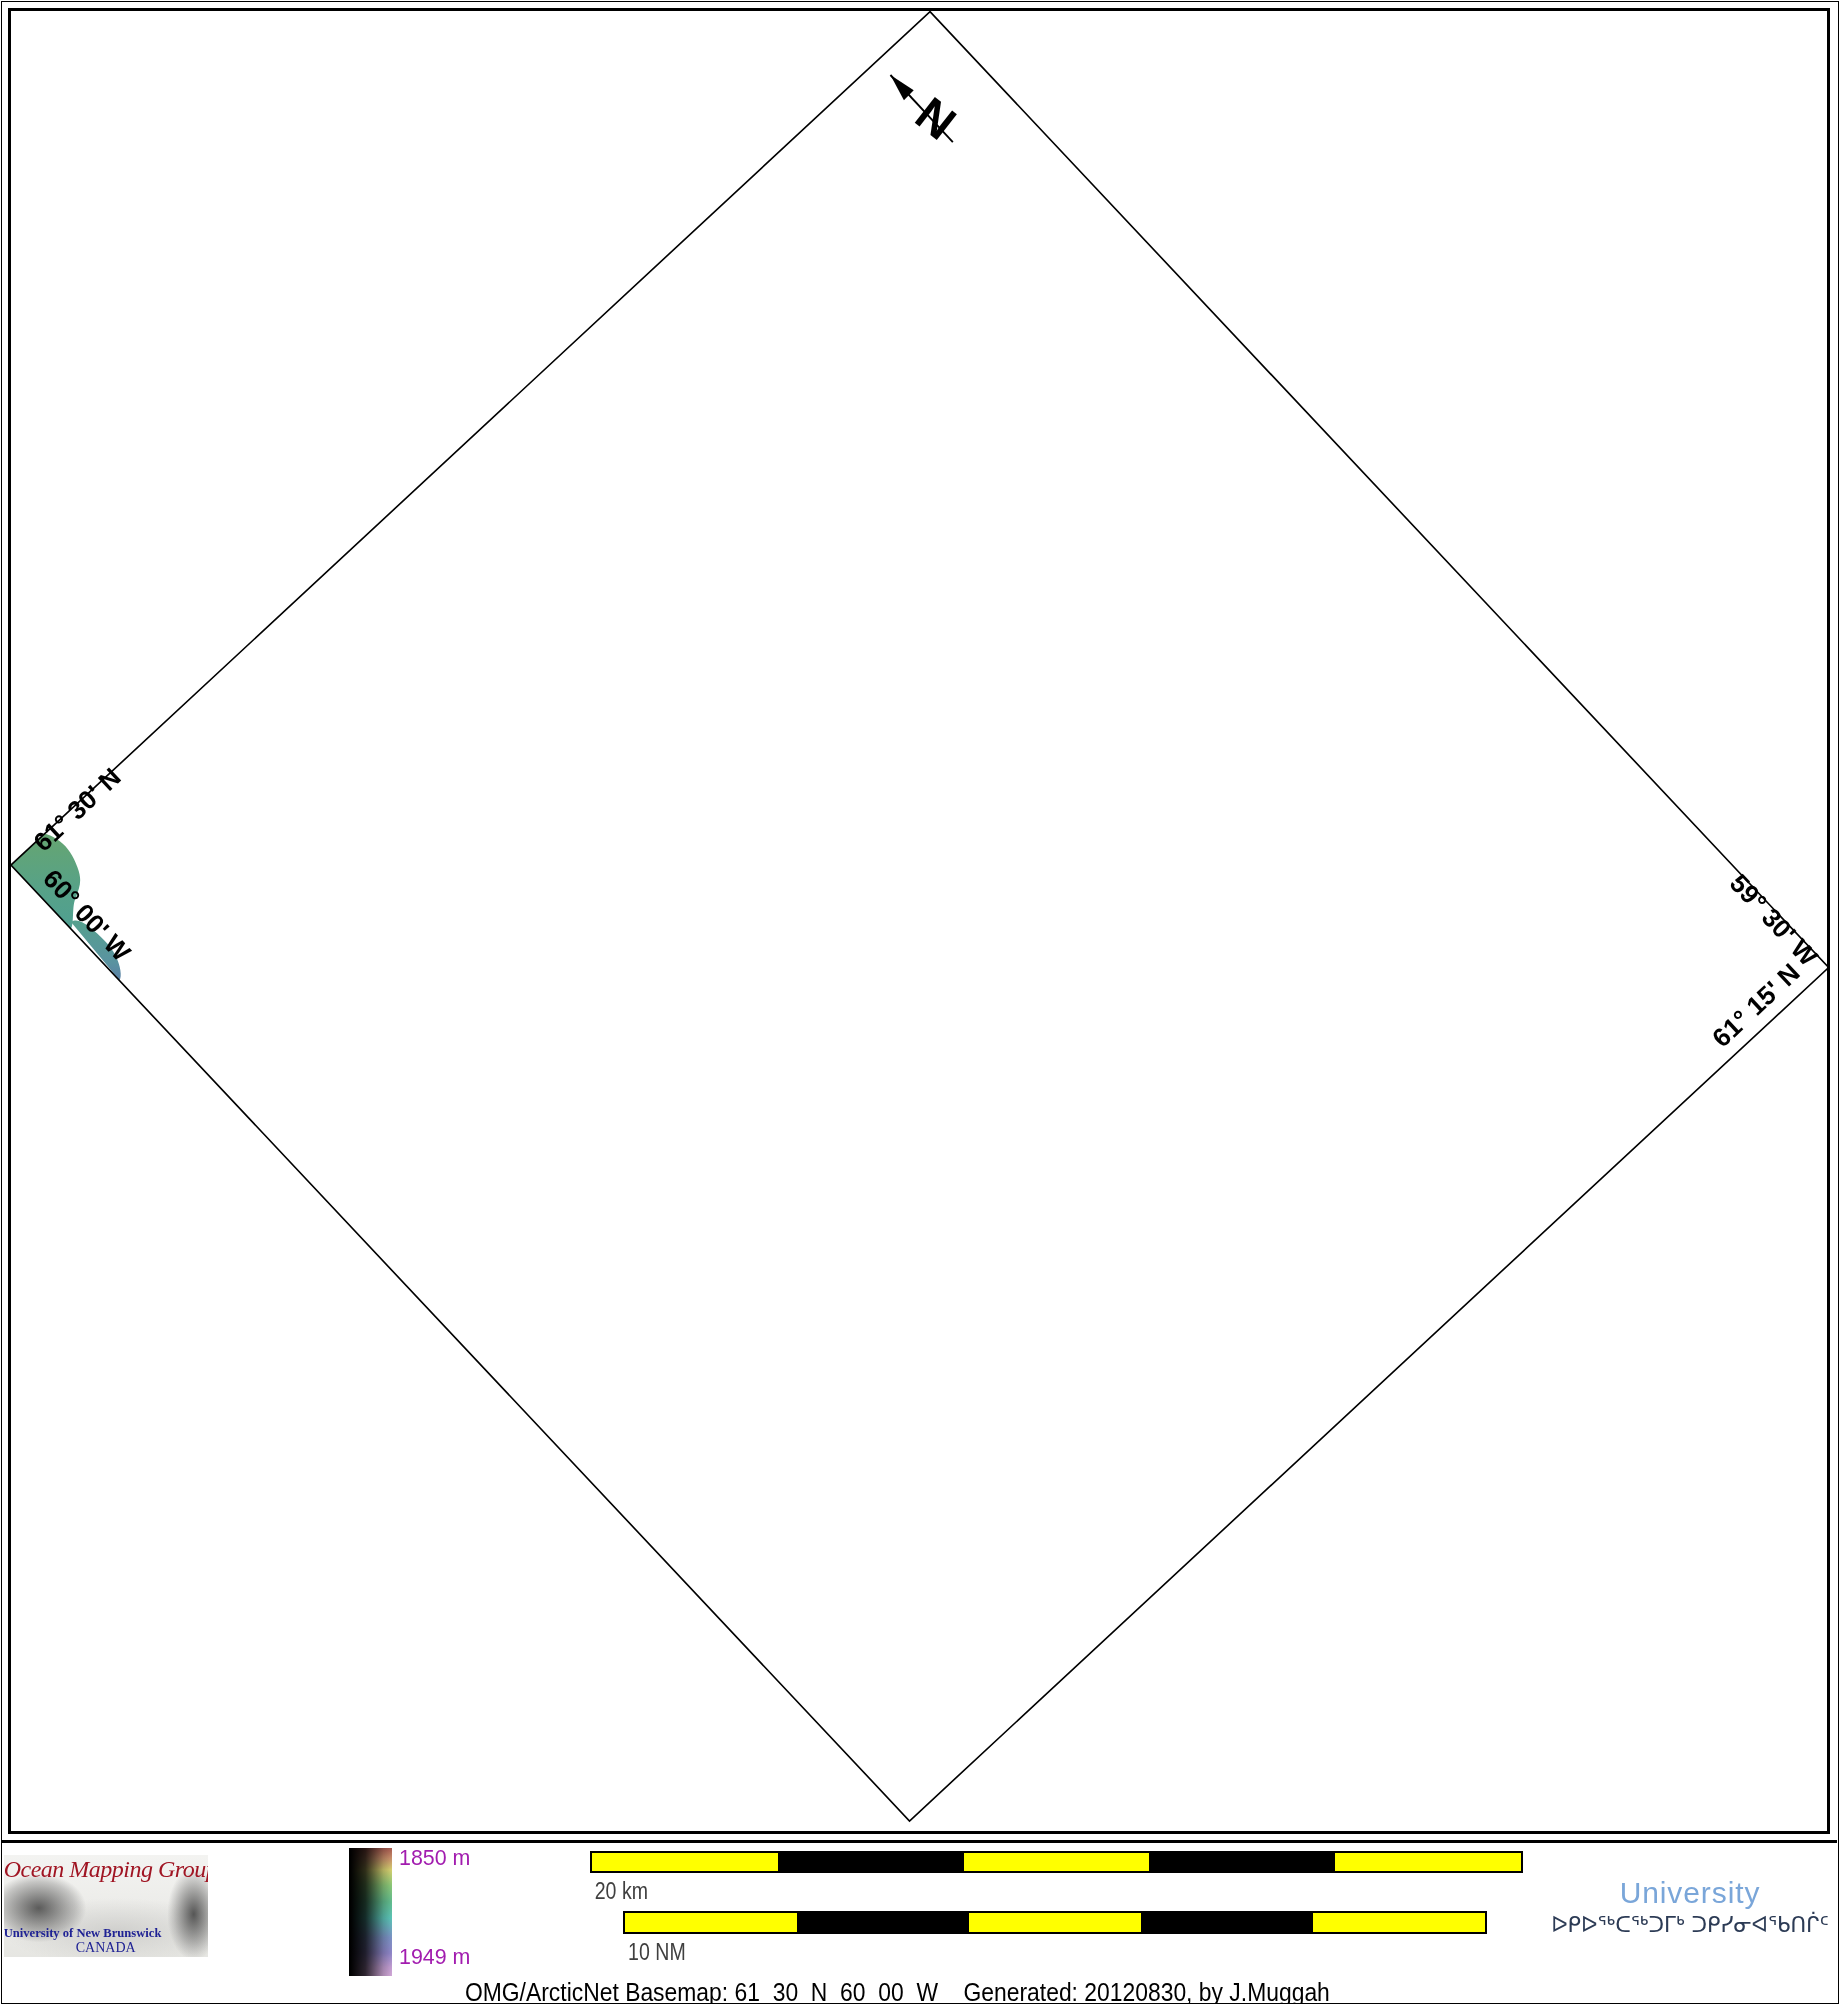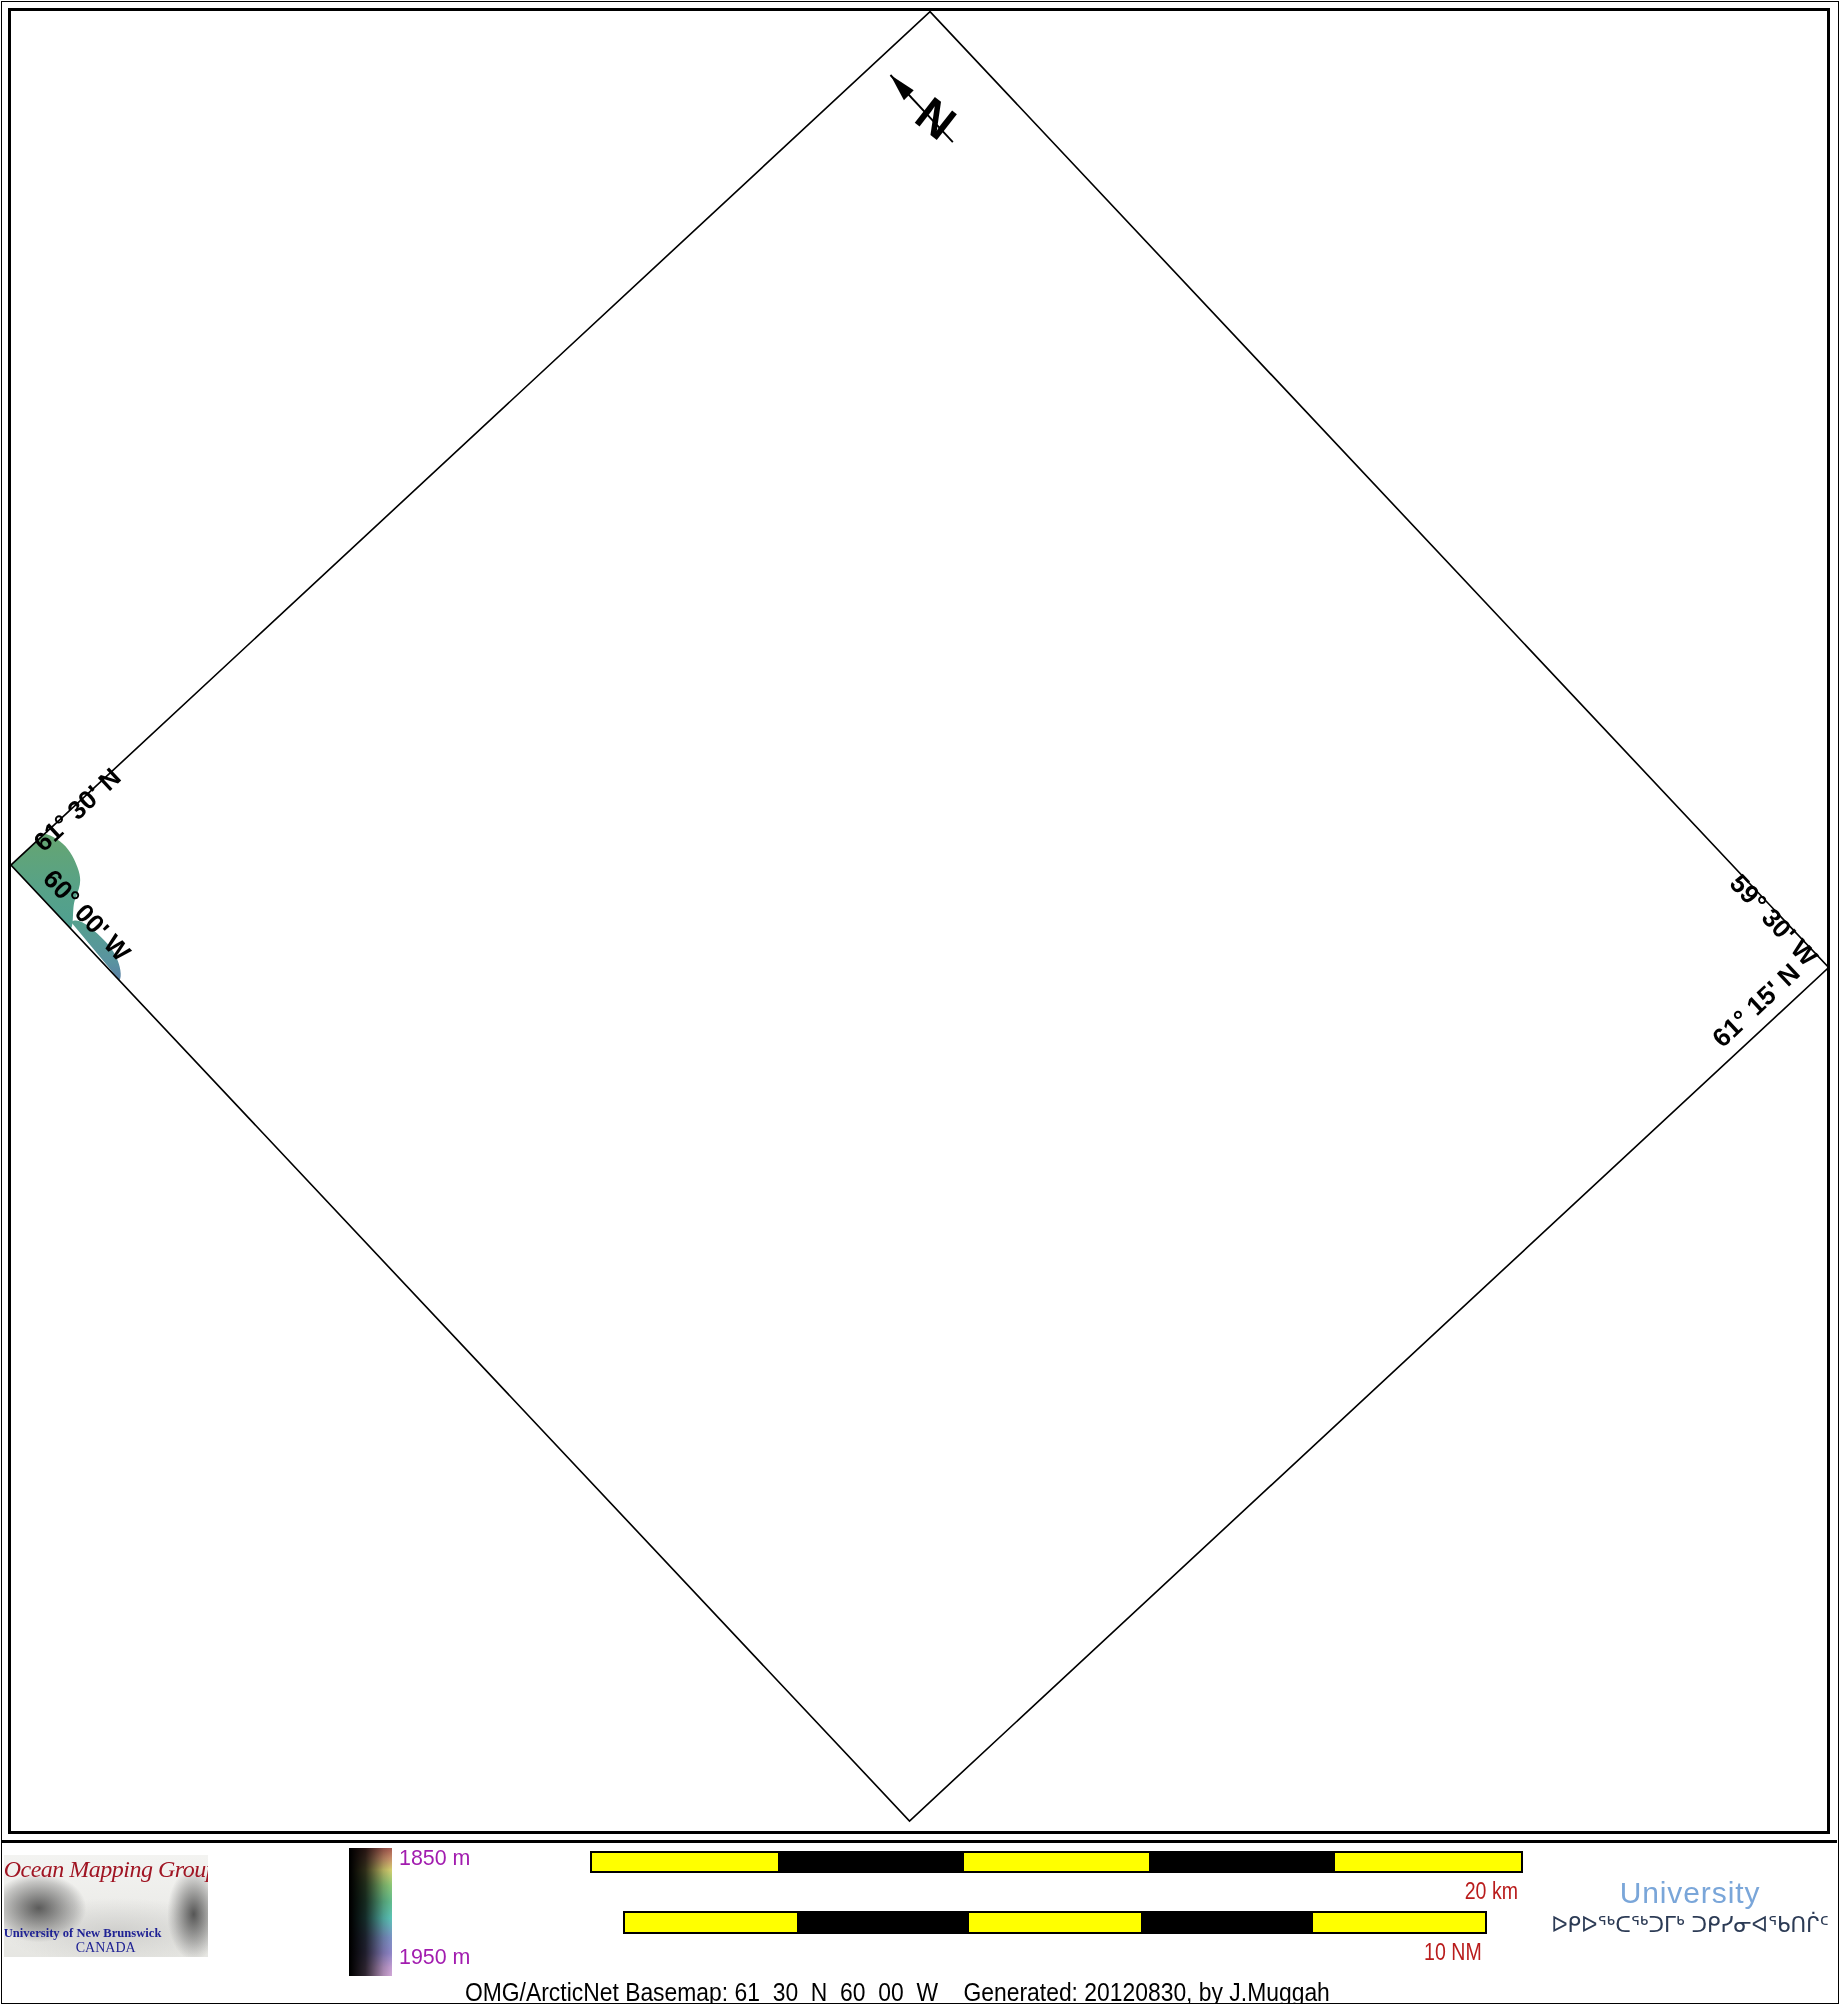--- a/index.html
+++ b/index.html
@@ -72,21 +72,21 @@
   .scalebar{
     position:absolute;height:22px;border:2.3px solid #000;box-sizing:border-box;
     display:flex;background:#000;
   }
   .scalebar .seg{flex:1 1 0;}
   .seg.y{background:#ffff00;}
   .seg.b{background:#000000;}
   .sb-km{left:590px;top:1851px;width:933px;}
   .sb-nm{left:623px;top:1911px;width:864px;height:23px;}
   .sb-label{
-    position:absolute;text-align:right;font-size:23px;color:#b91c1c;
+    position:absolute;text-align:left;font-size:23px;color:#404040;
   }
   .sb-label span{display:inline-block;transform:scaleX(0.85);white-space:nowrap;}
   .sb-km-label{left:590px;width:933px;top:1878px;}
   .sb-nm-label{left:623px;width:864px;top:1939px;}
   .arcticnet{
     position:absolute;left:1542px;top:1876px;width:296px;text-align:center;
   }
   .arcticnet-name{
     font-size:30px;color:#7aa6d9;letter-spacing:0.9px;white-space:nowrap;
   }
@@ -153,21 +153,21 @@
 </svg>
 
 <div class="omg-logo">
   <div class="omg-title">Ocean Mapping Group</div>
   <div class="omg-sub">University of New Brunswick</div>
   <div class="omg-country">CANADA</div>
 </div>
 
 <div class="colorbar"></div>
 <div class="cb-label cb-top">1850 m</div>
-<div class="cb-label cb-bottom">1950 m</div>
+<div class="cb-label cb-bottom">1949 m</div>
 
 <div class="scalebar sb-km">
   <div class="seg y"></div>
   <div class="seg b"></div>
   <div class="seg y"></div>
   <div class="seg b"></div>
   <div class="seg y"></div>
 </div>
 <div class="sb-label sb-km-label">
   <span>20 km</span>

